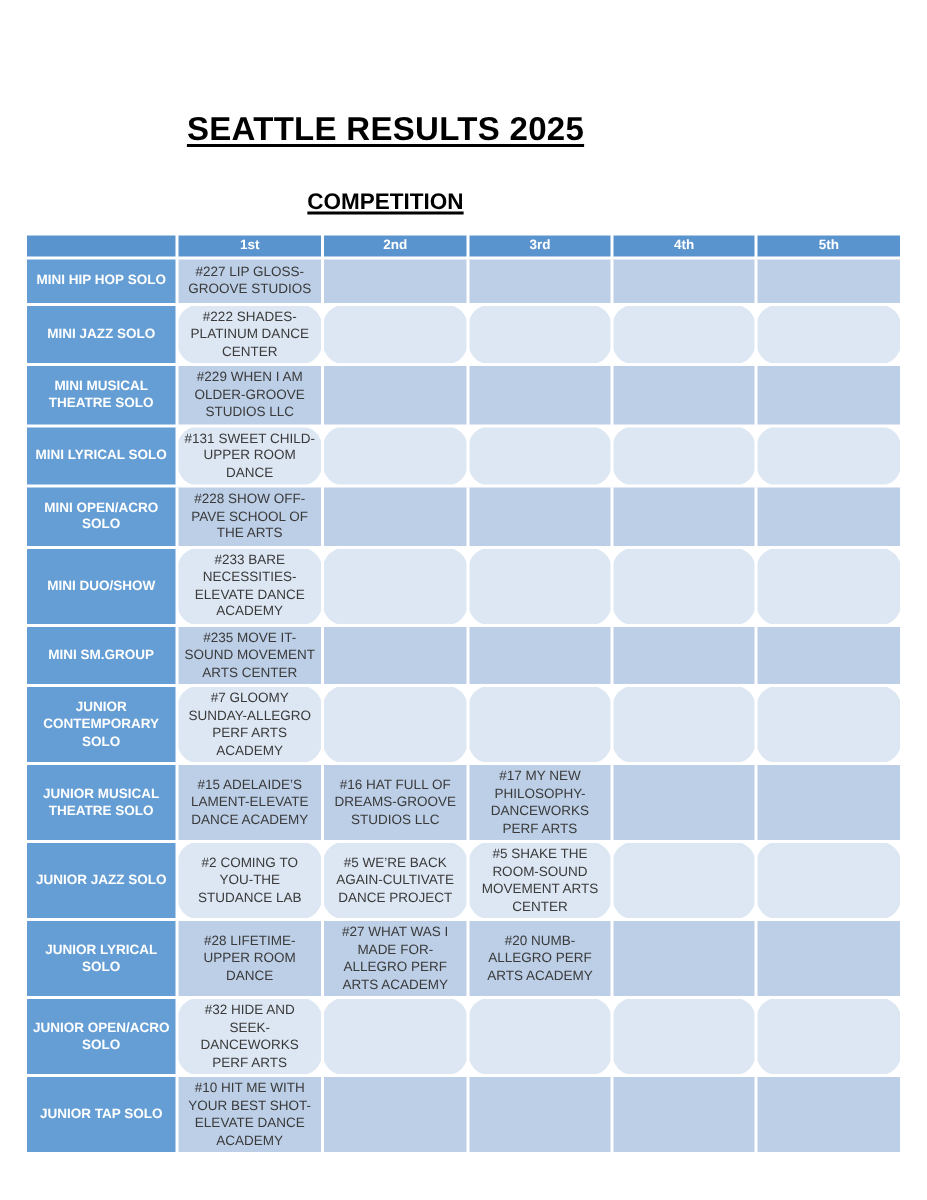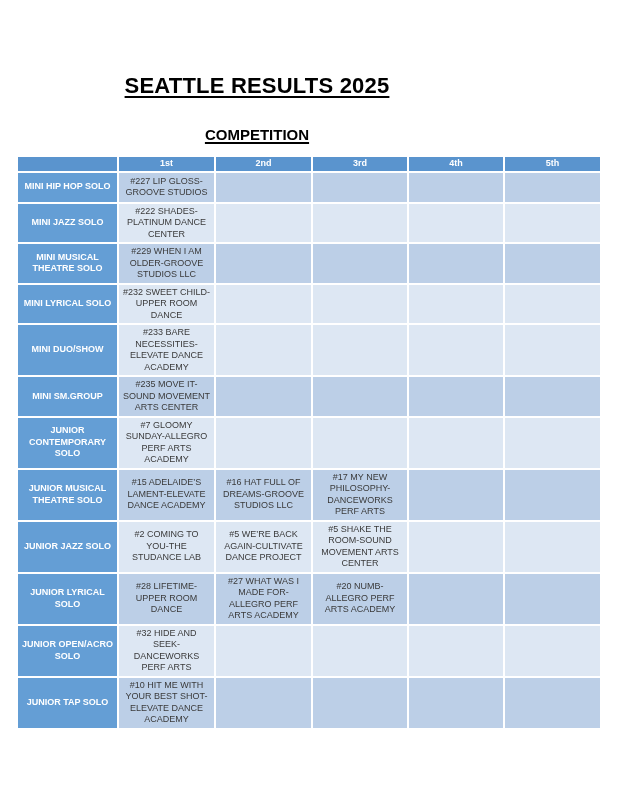--- a/index.html
+++ b/index.html
@@ -71,21 +71,21 @@
     height: 15px;
     padding: 1px 3px;
   }
   th.cat {
     background: var(--category-blue);
     color: var(--header-text);
     font-weight: bold;
     margin-top: 30px;
   }
   tr.band-a td { background: var(--band-dark); }
-  tr.band-b td { background: var(--band-light); }
+  tr.band-b td { background: var(--band-light); border-radius: 15px; }
   table.results td {
     color: var(--cell-text);
     font-weight: 500;
   }
   tr.r2 { height: 31px; }
   tr.r3 { height: 37px; }
   tr.r4 { height: 48px; }
 </style>
 </head>
 <body>
@@ -134,21 +134,29 @@
       <tr class="band-a r3">
         <th class="cat">MINI MUSICAL THEATRE SOLO</th>
         <td>#229 WHEN I AM OLDER-GROOVE STUDIOS LLC</td>
         <td></td>
         <td></td>
         <td></td>
         <td></td>
       </tr>
       <tr class="band-b r3">
         <th class="cat">MINI LYRICAL SOLO</th>
-        <td>#232 SWEET CHILD-UPPER ROOM DANCE</td>
+        <td>#131 SWEET CHILD-UPPER ROOM DANCE</td>
+        <td></td>
+        <td></td>
+        <td></td>
+        <td></td>
+      </tr>
+      <tr class="band-a r3">
+        <th class="cat">MINI OPEN/ACRO SOLO</th>
+        <td>#228 SHOW OFF-PAVE SCHOOL OF THE ARTS</td>
         <td></td>
         <td></td>
         <td></td>
         <td></td>
       </tr>
       <tr class="band-b r4">
         <th class="cat">MINI DUO/SHOW</th>
         <td>#233 BARE NECESSITIES-ELEVATE DANCE ACADEMY</td>
         <td></td>
         <td></td>

